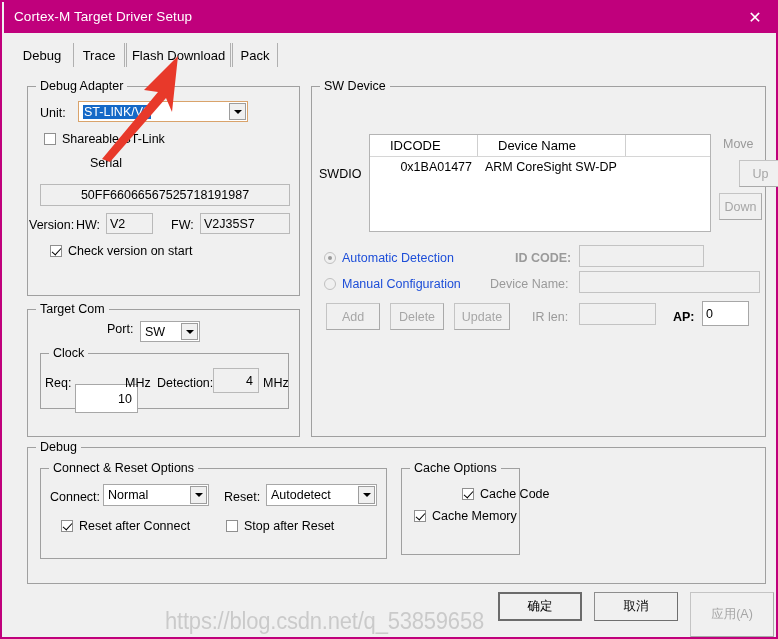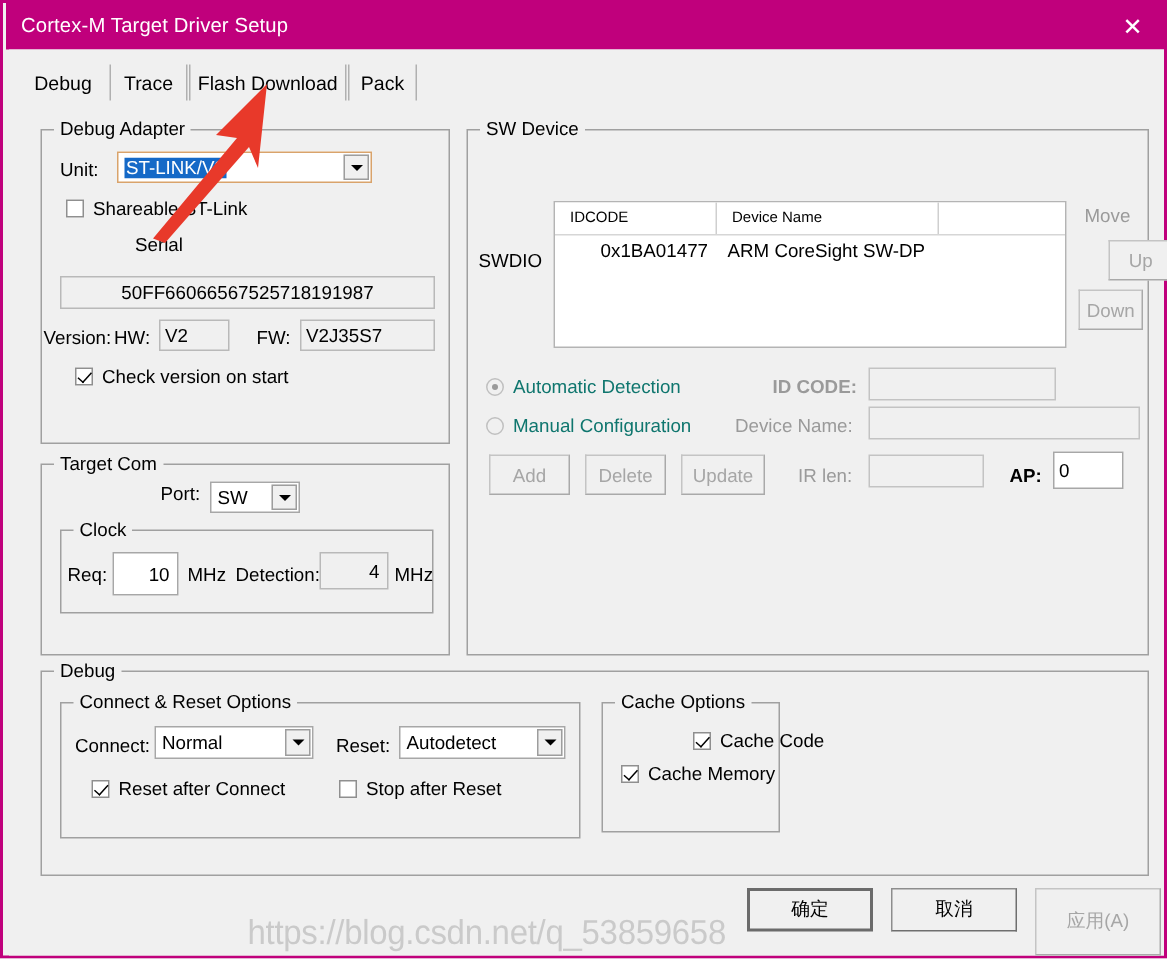--- a/index.html
+++ b/index.html
@@ -119,21 +119,21 @@
   .cbx{position:absolute;display:flex;align-items:center;white-space:nowrap;font-size:12.5px;}
   .cbx .box{
     width:12px;height:12px;box-sizing:border-box;
     border:1px solid #8f8f8f;background:#fff;
     margin-right:6px;position:relative;flex:none;
   }
   .cbx .box.checked:after{
     content:"";position:absolute;left:3px;top:0px;width:4px;height:8px;
     border:solid #000;border-width:0 1.6px 1.6px 0;transform:rotate(42deg);
   }
-  .rdo{position:absolute;display:flex;align-items:center;white-space:nowrap;font-size:12.5px;color:#0f766e;}
+  .rdo{position:absolute;display:flex;align-items:center;white-space:nowrap;font-size:12.5px;color:#1d4ed8;}
   .rdo .circ{
     width:12px;height:12px;box-sizing:border-box;border-radius:50%;
     border:1px solid #c0c0c0;background:#f0f0f0;margin-right:6px;position:relative;flex:none;
   }
   .rdo .circ.on:after{
     content:"";position:absolute;left:3px;top:3px;width:4px;height:4px;border-radius:50%;background:#9a9a9a;
   }
   
   .btn{
     position:absolute;box-sizing:border-box;
@@ -147,21 +147,21 @@
   .btn.dis{color:#a6a6a6;border-color:#c4c4c4;border-right-color:#a9a9a9;border-bottom-color:#a9a9a9;}
   .btn.def{border:2px solid #6b6b6b;}
   
   .lv{
     position:absolute;box-sizing:border-box;
     background:#fff;border:1px solid #b4b4b4;
   }
   .lv .hdr{display:flex;height:21px;border-bottom:1px solid #d6d6d6;background:#fff;}
   .lv .hdr .hc{
     box-sizing:border-box;border-right:1px solid #cfcfcf;
-    display:flex;align-items:center;padding-left:10px;font-size:10px;
+    display:flex;align-items:center;padding-left:20px;font-size:13px;
   }
   .lv .row{display:flex;height:20px;align-items:center;}
   .lv .row .c{box-sizing:border-box;font-size:12.5px;display:flex;align-items:center;}
   
   .arrow{position:absolute;left:90px;top:52px;width:120px;height:110px;pointer-events:none;}
   
   .wm{
     position:absolute;left:163px;top:607px;width:610px;height:26px;
     font-size:22px;color:rgba(150,150,150,.42);
     font-family:"Liberation Sans",sans-serif;
@@ -240,21 +240,21 @@
       <div class="combo" style="left:112px;top:11px;width:60px;height:21px;">
         <div class="ctext">SW</div>
         <div class="carrow">
             <i></i>
           </div>
       </div>
 
       <div class="group" style="left:12px;top:43px;width:249px;height:56px;">
         <div class="gtitle">Clock</div>
         <div class="lbl" style="left:4px;top:22px;">Req:</div>
-        <div class="field right" style="left:34px;top:14px;width:44px;height:29px;">
+        <div class="field right" style="left:34px;top:30px;width:63px;height:29px;">
           <span>10</span>
         </div>
         <div class="lbl" style="left:84px;top:22px;">MHz</div>
         <div class="lbl" style="left:116px;top:22px;">Detection:</div>
         <div class="field ro right" style="left:172px;top:14px;width:46px;height:25px;">
           <span>4</span>
         </div>
         <div class="lbl" style="left:222px;top:22px;">MHz</div>
       </div>
     </div>

